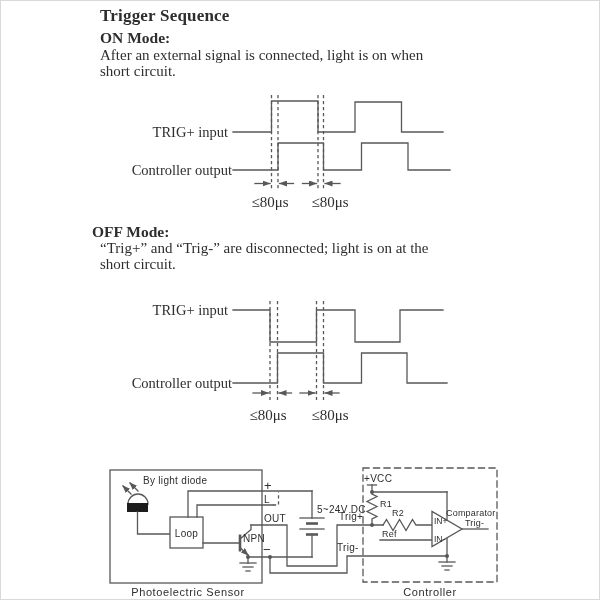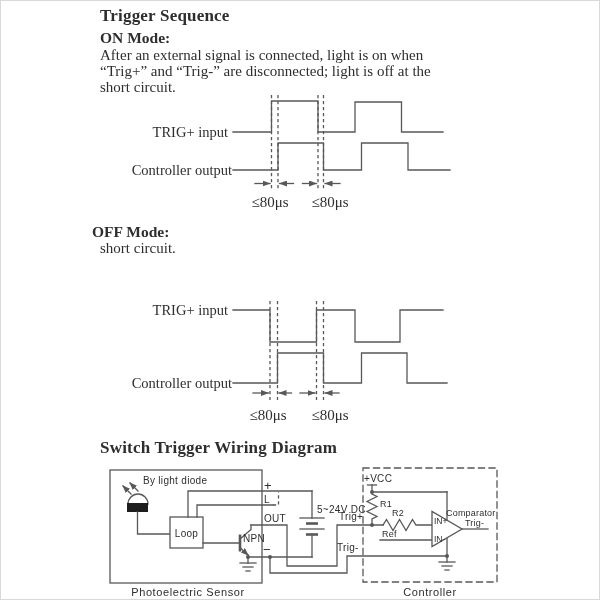--- a/index.html
+++ b/index.html
@@ -41,21 +41,20 @@
 </head>
 <body>
 
 <div class="page">
 
   <h1 class="abs t-main" style="left:100px;top:6px;">Trigger Sequence</h1>
 
   <h2 class="abs t-sub" style="left:100px;top:29px;">ON Mode:</h2>
   <div class="abs para" style="left:100px;top:47px;">
     <div>After an external signal is connected, light is on when</div>
-    <div>“Trig+” and “Trig-” are disconnected; light is off at the</div>
     <div>short circuit.</div>
   </div>
 
   <svg class="abs" style="left:90px;top:90px;" width="380" height="125" viewBox="90 90 380 125">
     <defs>
       <marker id="arrA" viewBox="0 0 8 6" refX="7.5" refY="3" markerWidth="8" markerHeight="6" orient="auto" markerUnits="userSpaceOnUse">
         <path d="M0,0 L8,3 L0,6 Z" class="arrowhead"></path>
       </marker>
     </defs>
     <g>
@@ -73,20 +72,21 @@
       <line class="ln" x1="340" y1="183.5" x2="325" y2="183.5" marker-end="url(#arrA)"></line>
     </g>
     <text class="ts wf-label" x="228" y="136.5" text-anchor="end">TRIG+ input</text>
     <text class="ts wf-label" x="232" y="174.5" text-anchor="end">Controller output</text>
     <text class="ts delay-label" x="270" y="207" text-anchor="middle">≤80μs</text>
     <text class="ts delay-label" x="330" y="207" text-anchor="middle">≤80μs</text>
   </svg>
 
   <h2 class="abs t-sub" style="left:92px;top:223px;">OFF Mode:</h2>
   <div class="abs para" style="left:100px;top:240px;">
+    <div>“Trig+” and “Trig-” are disconnected; light is on at the</div>
     <div>short circuit.</div>
   </div>
 
   <svg class="abs" style="left:90px;top:295px;" width="380" height="135" viewBox="90 295 380 135">
     <defs>
       <marker id="arrB" viewBox="0 0 8 6" refX="7.5" refY="3" markerWidth="8" markerHeight="6" orient="auto" markerUnits="userSpaceOnUse">
         <path d="M0,0 L8,3 L0,6 Z" class="arrowhead"></path>
       </marker>
     </defs>
     <g>
@@ -102,21 +102,20 @@
       <line class="ln" x1="291.5" y1="393" x2="279" y2="393" marker-end="url(#arrB)"></line>
       <line class="ln" x1="300" y1="393" x2="315" y2="393" marker-end="url(#arrB)"></line>
       <line class="ln" x1="339" y1="393" x2="325" y2="393" marker-end="url(#arrB)"></line>
     </g>
     <text class="ts wf-label" x="228" y="314.5" text-anchor="end">TRIG+ input</text>
     <text class="ts wf-label" x="232" y="387.5" text-anchor="end">Controller output</text>
     <text class="ts delay-label" x="268" y="420" text-anchor="middle">≤80μs</text>
     <text class="ts delay-label" x="330" y="420" text-anchor="middle">≤80μs</text>
   </svg>
 
-  <h2 class="abs t-main" style="left:100px;top:438px;">Switch Trigger Wiring Diagram</h2>
 
   <svg class="abs" style="left:100px;top:460px;" width="410" height="140" viewBox="100 460 410 140">
     <defs>
       <marker id="arrC" viewBox="0 0 8 6" refX="7" refY="3" markerWidth="8" markerHeight="6" orient="auto" markerUnits="userSpaceOnUse">
         <path d="M0,0 L8,3 L0,6 Z" class="arrowhead"></path>
       </marker>
     </defs>
 
     <rect class="ln" x="110" y="470" width="152" height="113"></rect>
     <text class="sa cap" x="188" y="596" text-anchor="middle">Photoelectric Sensor</text>

